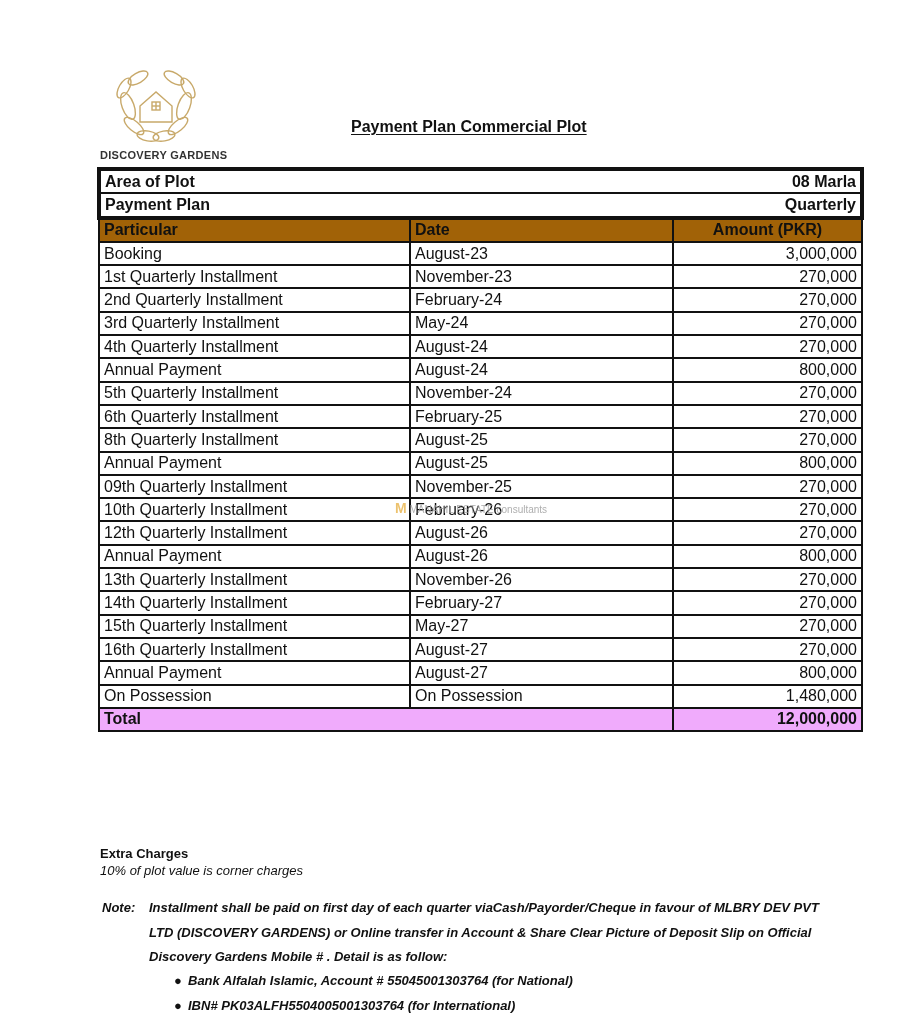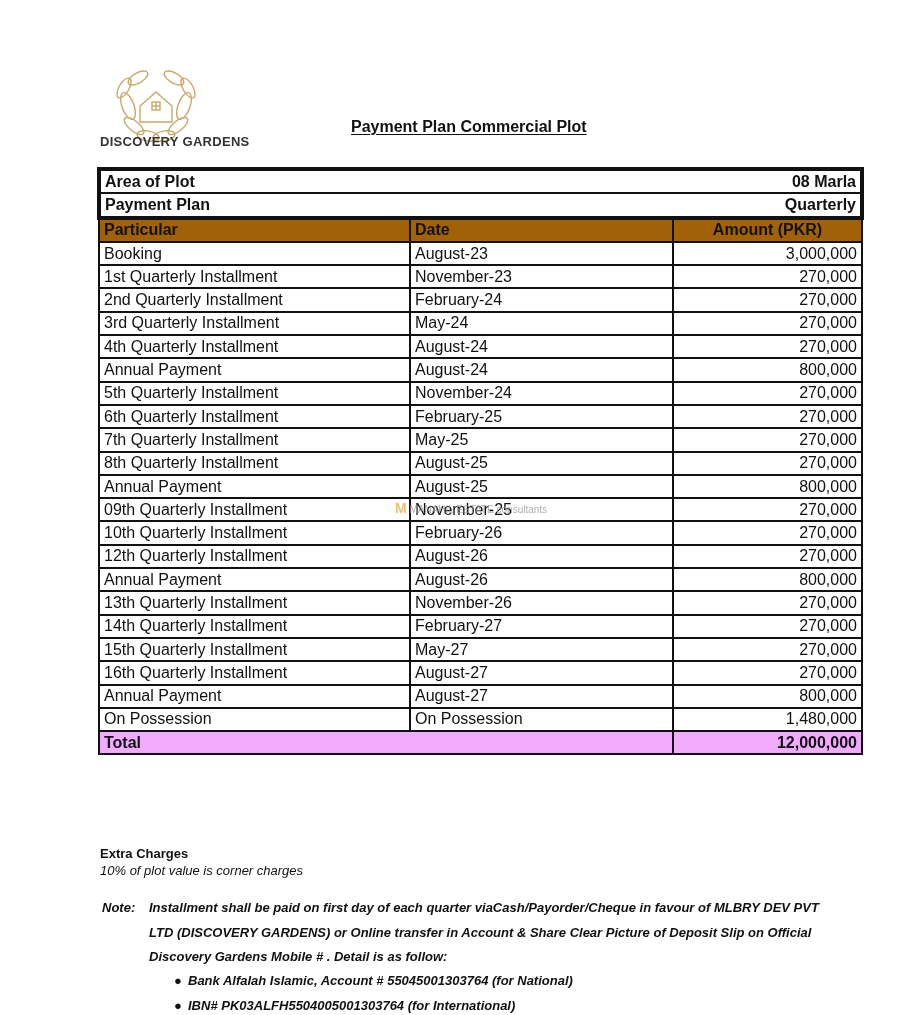--- a/index.html
+++ b/index.html
@@ -3,21 +3,21 @@
   <meta charset="utf-8">
   <style>
     html, body { margin: 0; padding: 0; background: #ffffff; }
     body {
       width: 922px; height: 1015px; position: relative; overflow: hidden;
       font-family: "Liberation Sans", sans-serif; color: #111;
     }
     .logo { position: absolute; left: 100px; top: 66px; width: 120px; height: 96px; }
     .logo svg { position: absolute; left: 8px; top: 0; }
     .logo-text {
-      position: absolute; left: 0; top: 68px; font-size: 13px; font-weight: bold;
+      position: absolute; left: 0; top: 83px; font-size: 11px; font-weight: bold;
       letter-spacing: 0.3px; color: #333; white-space: nowrap;
     }
     .doc-title {
       position: absolute; left: 351px; top: 118px; font-size: 16px; font-weight: bold;
       text-decoration: underline; text-underline-offset: 2px; white-space: nowrap;
     }
     table.plan {
       position: absolute; left: 97px; top: 167px; width: 763px;
       border-collapse: collapse; table-layout: fixed;
       font-size: 16px;
@@ -140,25 +140,20 @@
         <td>5th Quarterly Installment</td>
         <td>November-24</td>
         <td class="amt">270,000</td>
       </tr>
       <tr>
         <td>6th Quarterly Installment</td>
         <td>February-25</td>
         <td class="amt">270,000</td>
       </tr>
       <tr>
-        <td>7th Quarterly Installment</td>
-        <td>May-25</td>
-        <td class="amt">270,000</td>
-      </tr>
-      <tr>
         <td>8th Quarterly Installment</td>
         <td>August-25</td>
         <td class="amt">270,000</td>
       </tr>
       <tr>
         <td>Annual Payment</td>
         <td>August-25</td>
         <td class="amt">800,000</td>
       </tr>
       <tr>

